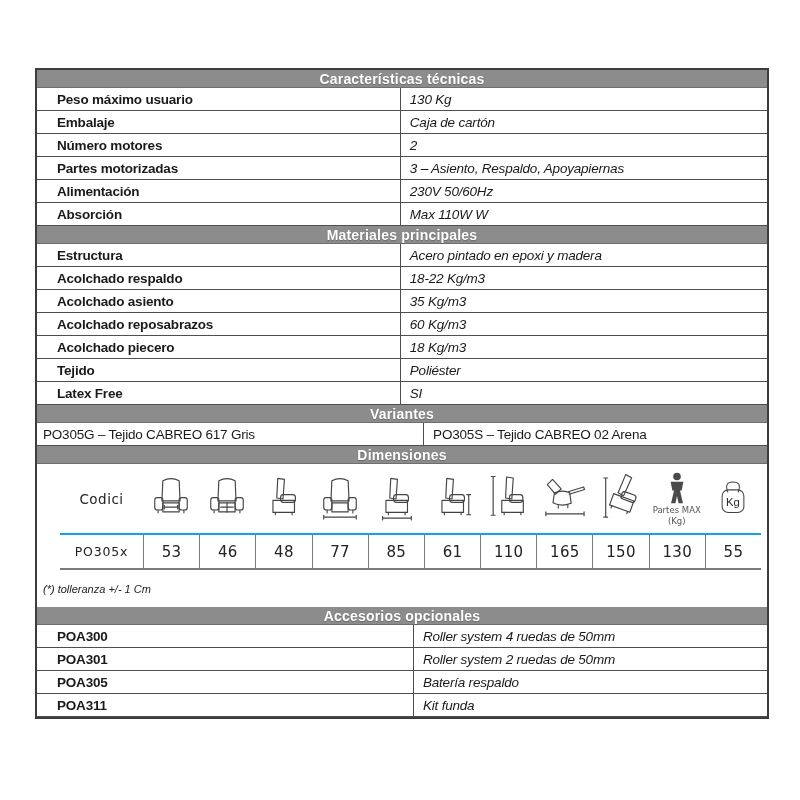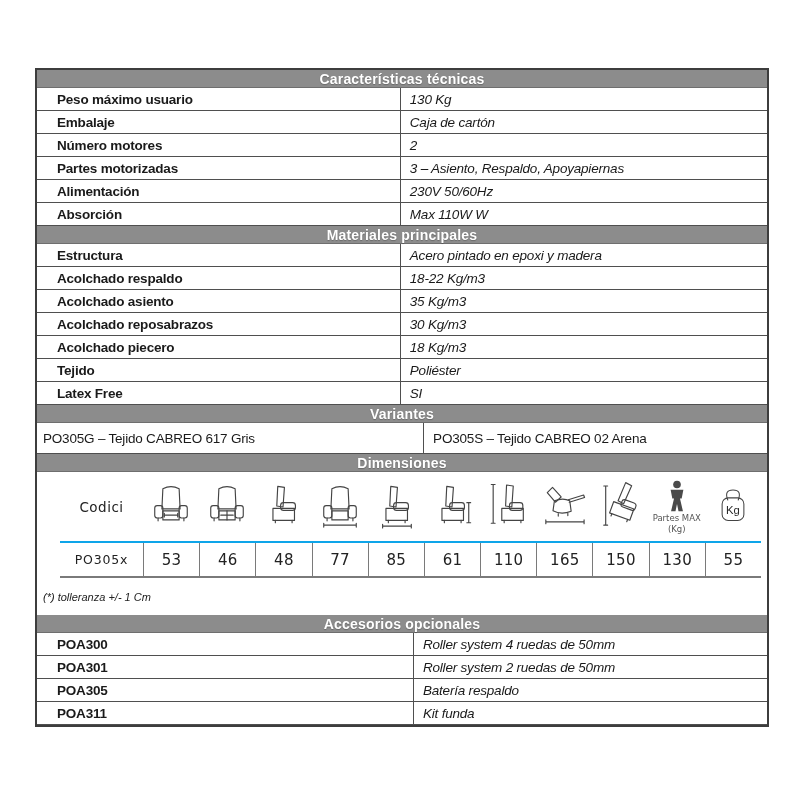--- a/index.html
+++ b/index.html
@@ -4,21 +4,21 @@
 <style>
   html,body{margin:0;padding:0;background:#ffffff;}
   body{width:800px;height:800px;position:relative;font-family:"Liberation Sans",sans-serif;color:#1a1a1a;}
   .sheet{position:absolute;left:35px;top:68px;width:734px;border:2px solid #3d3d3d;background:#fff;box-sizing:border-box;}
   .sec-header{height:18px;background:#8c8c8c;color:#ffffff;font-weight:bold;font-size:14px;display:flex;align-items:center;justify-content:center;letter-spacing:.2px;border-bottom:1px solid #6e6e6e;box-sizing:border-box;text-shadow:0 1px 1px rgba(0,0,0,.25);text-align:right;}
   .spec-row{display:flex;height:23px;box-sizing:border-box;border-bottom:1px solid #4f4f4f;font-size:13.5px;align-items:stretch;background:#fff;}
   .spec-row .label{width:49.7%;font-weight:bold;padding-left:20px;box-sizing:border-box;letter-spacing:-.2px;display:flex;align-items:center;}
   .spec-row .value{flex:1;font-style:italic;padding-left:9px;border-left:1px solid #4f4f4f;display:flex;align-items:center;box-sizing:border-box;letter-spacing:-.2px;}
   .rows-group{display:block;}
   .acc .spec-row .label{width:51.5%;}
-  .var-row{display:flex;height:31px;box-sizing:border-box;border-bottom:1px solid #4f4f4f;font-size:13.5px;background:#fff;}
+  .var-row{display:flex;height:23px;box-sizing:border-box;border-bottom:1px solid #4f4f4f;font-size:13.5px;background:#fff;}
   .vcell{display:flex;align-items:center;padding-left:6px;box-sizing:border-box;letter-spacing:-.2px;}
   .vcell.left{width:50.7%;}
   .vcell.right{flex:1;border-left:1px solid #4f4f4f;padding-left:9px;margin-left:16px;}
   .dims-icons{display:grid;grid-template-columns:83px repeat(11,1fr);height:69px;align-items:center;justify-items:center;margin:0 6px 0 23px;}
   .codici{font-family:"DejaVu Sans",sans-serif;font-size:13.5px;color:#222;letter-spacing:.5px;}
   .dim-col{display:flex;flex-direction:column;align-items:center;justify-content:center;}
   .dim-icon{display:flex;align-items:center;justify-content:center;}
   .dim-label{font-family:"DejaVu Sans",sans-serif;font-size:8.5px;color:#555;text-align:center;line-height:1.2;width:52px;}
   .dims-nums{display:grid;grid-template-columns:83px repeat(11,1fr);height:37px;margin:0 6px 0 23px;border-top:2px solid #0ea5e9;border-bottom:2px solid #7a7a7a;box-sizing:border-box;}
   .dims-nums .cell{display:flex;align-items:center;justify-content:center;font-family:"DejaVu Sans",sans-serif;font-size:15px;color:#222;border-left:1px solid #7a7a7a;letter-spacing:.3px;}
@@ -83,21 +83,21 @@
         <div class="value">18-22 Kg/m3</div>
       </div>
 
       <div class="spec-row">
         <div class="label">Acolchado asiento</div>
         <div class="value">35 Kg/m3</div>
       </div>
 
       <div class="spec-row">
         <div class="label">Acolchado reposabrazos</div>
-        <div class="value">30 Kg/m3</div>
+        <div class="value">60 Kg/m3</div>
       </div>
 
       <div class="spec-row">
         <div class="label">Acolchado piecero</div>
         <div class="value">18 Kg/m3</div>
       </div>
 
       <div class="spec-row">
         <div class="label">Tejido</div>
         <div class="value">Poliéster</div>

